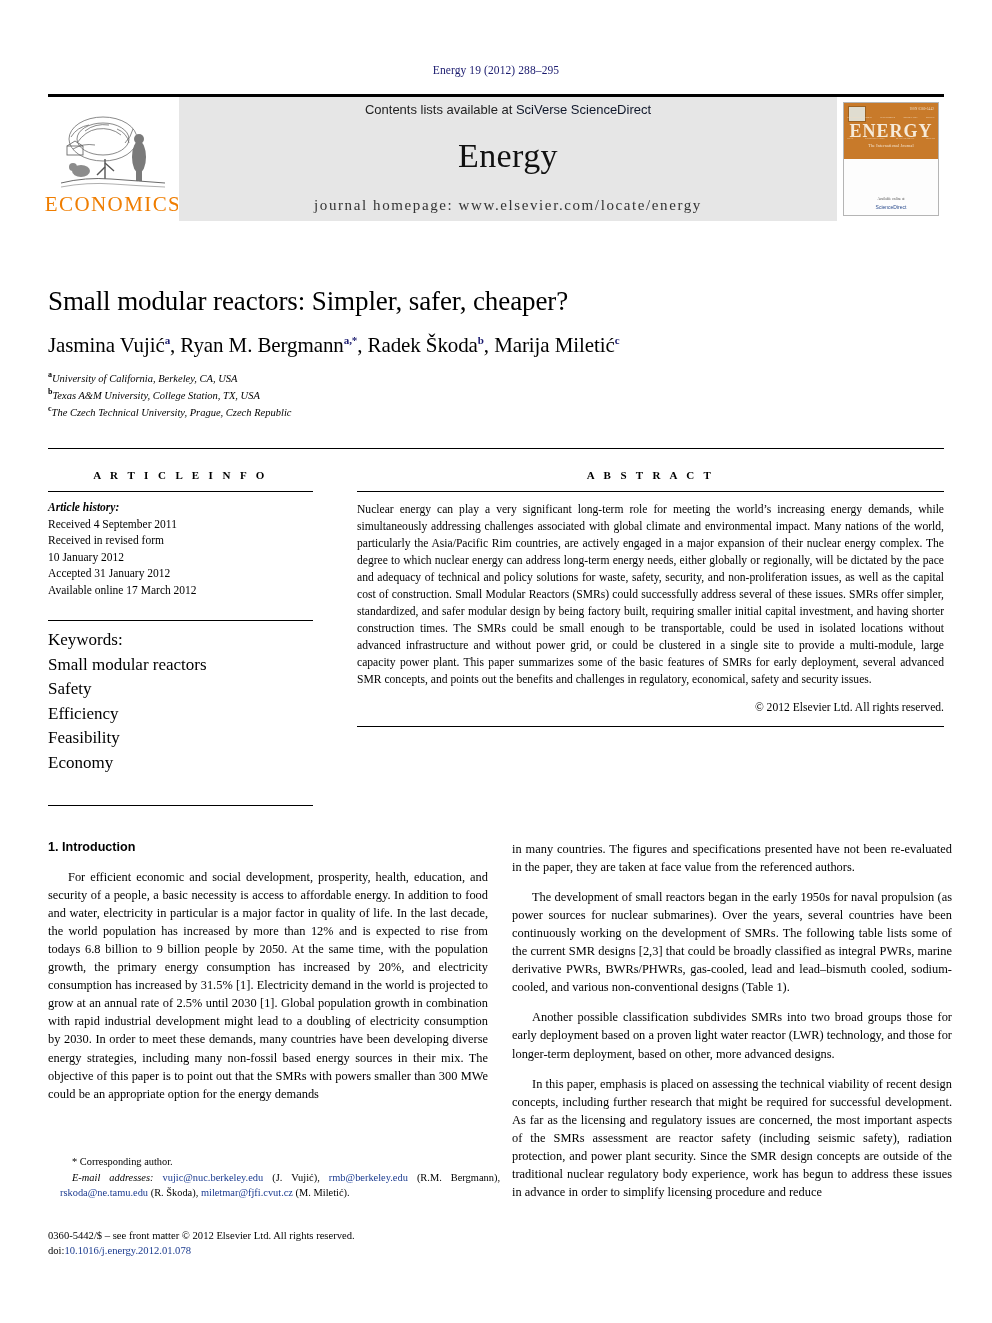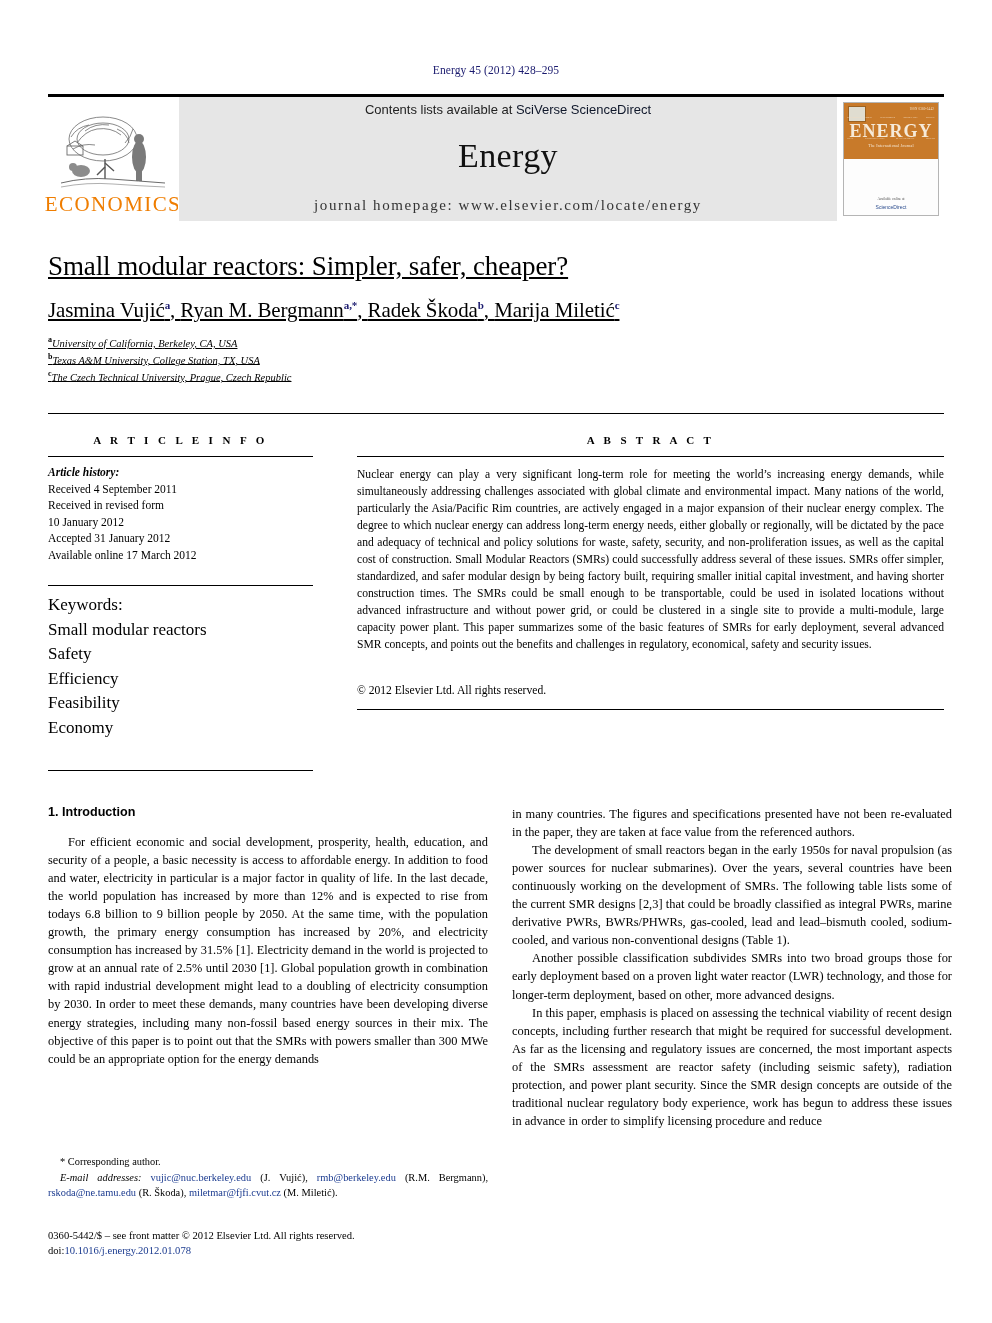--- a/index.html
+++ b/index.html
@@ -176,21 +176,21 @@
   .cover-sd {
     position: absolute;
     left: 0; right: 0; bottom: 5px;
     text-align: center;
     font-size: 5px;
     color: #2a4b8d;
     font-family: "Liberation Sans", sans-serif;
   }
 
   
-  .title-block { margin-top: 30px; text-decoration: underline; }
+  .title-block { margin-top: 65px; }
   .paper-title {
     font-family: "Liberation Serif", serif;
     font-size: 27px;
     font-weight: 400;
     color: #000;
     margin: 0;
     letter-spacing: -0.1px;
   }
   .authors {
     font-size: 21px;
@@ -246,23 +246,23 @@
   }
   .info-bottom-rule { border-top: 1.2px solid #000; margin-top: 30px; }
 
   .abstract-text {
     padding-top: 9px;
     font-size: 11.6px;
     line-height: 1.47;
     text-align: justify;
   }
   .abs-copy {
-    text-align: left;
+    text-align: right;
     font-size: 11.6px;
-    margin-top: 31px;
+    margin-top: 13px;
   }
   .abs-bottom-rule { border-top: 1.2px solid #000; margin-top: 12px; }
 
   
   .body-cols {
     margin-top: 34px;
     display: flex;
   }
   .bcol { width: 440px; flex: 0 0 440px; }
   .bcol.right { margin-left: 24px; }
@@ -272,27 +272,27 @@
     font-weight: bold;
     margin: 0 0 14px 0;
   }
   .para {
     font-size: 12.4px;
     line-height: 1.455;
     text-align: justify;
     text-indent: 20px;
     margin: 0;
   }
-  .para + .para { margin-top: 0; }
+  .para + .para { margin-top: 12px; }
   .para.noindent { text-indent: 0; }
 
   
   .footnote {
     position: absolute;
-    left: 48px;
+    left: 60px;
     top: 1155px;
     width: 440px;
     font-size: 10.4px;
     line-height: 1.42;
   }
   .footnote .star-line { text-indent: 12px; }
   .footnote .email-line { text-indent: 12px; margin-top: 1px; text-align: justify; }
   .footnote .email-line .mail { color: #1a3a8f; }
   .footnote .email-line .lead { font-style: italic; }
 
@@ -304,21 +304,21 @@
     font-size: 10.6px;
     line-height: 1.42;
   }
   .issn-block .doi { color: #1a3a8f; }
 </style>
 </head>
 <body>
 
 <div class="page">
 
-  <div class="running-head">Energy 45 (2012) 428–295</div>
+  <div class="running-head">Energy 19 (2012) 288–295</div>
 
   <div class="masthead">
 
     <div class="masthead-logo">
       <svg class="tree-svg" width="112" height="78" viewBox="0 0 112 78">
         <g fill="none" stroke="#6b6b6b" stroke-width="0.8">
           <ellipse cx="46" cy="26" rx="34" ry="22"></ellipse>
           <ellipse cx="46" cy="26" rx="26" ry="16"></ellipse>
           <path d="M20 30 q8 -12 20 -14 q14 -2 24 6"></path>
           <path d="M16 36 q10 -6 22 -4"></path>

